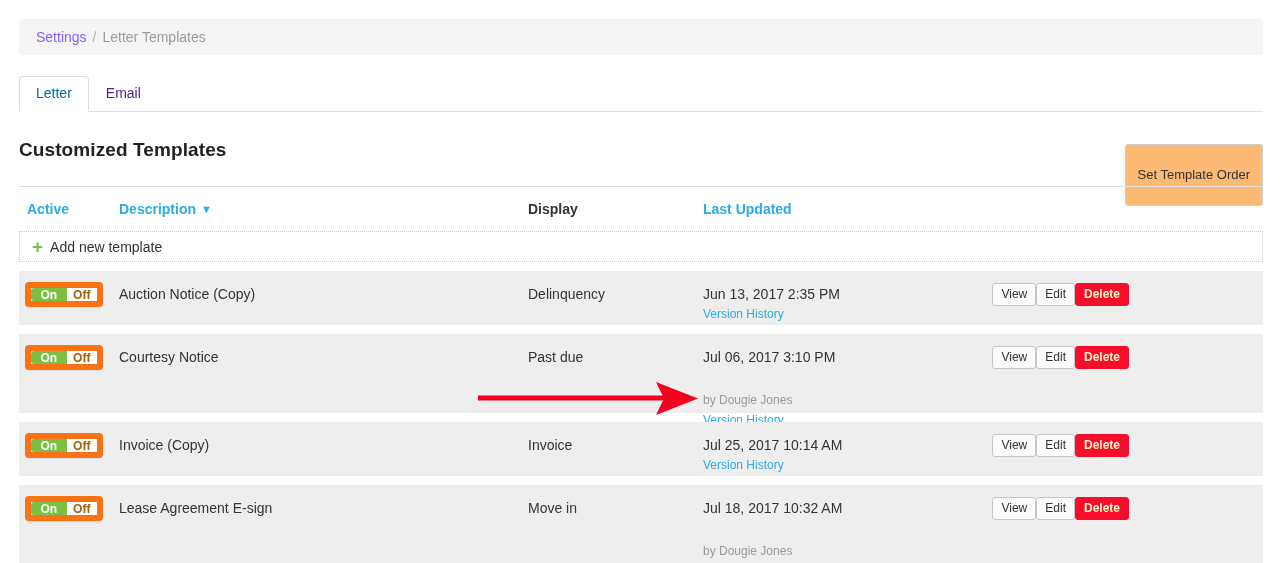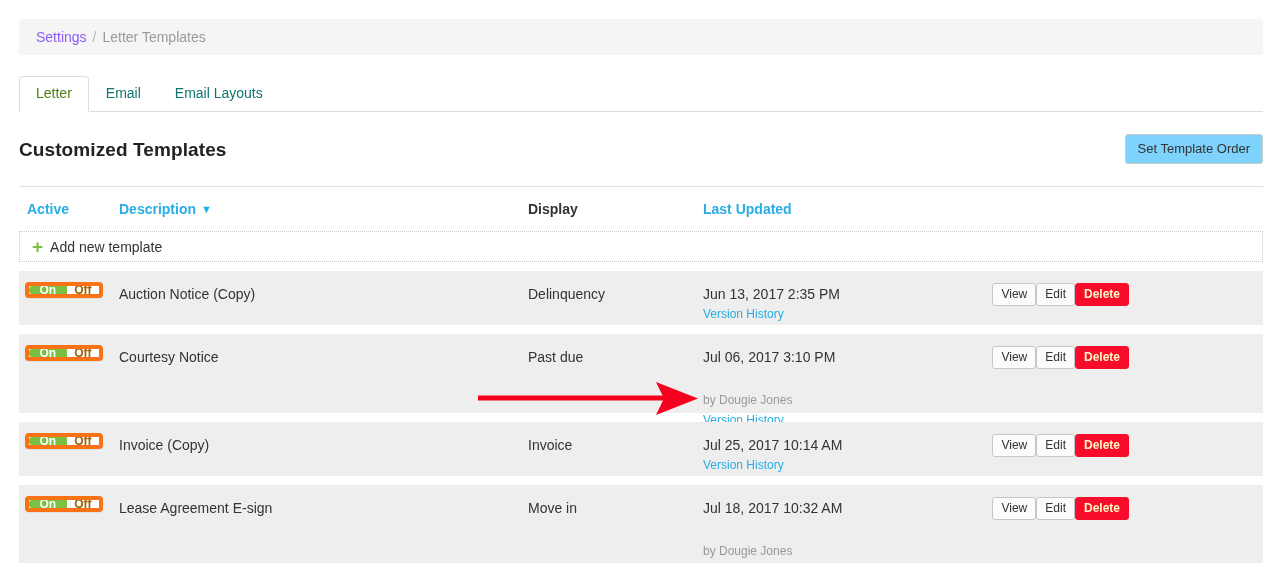--- a/index.html
+++ b/index.html
@@ -55,31 +55,31 @@
     width: 1244px;
     height: 36px;
     border-bottom: 1px solid #dddddd;
     box-sizing: border-box;
     display: flex;
     align-items: flex-end;
   }
   .tab {
     font-size: 14px;
     padding: 8px 16px 9px 16px;
-    color: #0f766e;
+    color: #4c1d95;
     cursor: pointer;
     border: 1px solid transparent;
     border-radius: 4px 4px 0 0;
     line-height: 17px;
     position: relative;
     top: 1px;
     background: transparent;
   }
   .tab.active {
-    color: #4d7c0f;
+    color: #0369a1;
     background: #ffffff;
     border-color: #dddddd;
     border-bottom-color: #ffffff;
   }
 
   
   .title-row {
     position: absolute;
     left: 19px;
     top: 134px;
@@ -90,28 +90,28 @@
     font-size: 19px;
     font-weight: bold;
     color: #222222;
     letter-spacing: 0.1px;
     line-height: 32px;
     margin: 0;
   }
   .btn-order {
     position: absolute;
     right: 0;
-    top: 0;
-    background: #7dd3fc;
+    top: 10px;
+    background: #fdba74;
     border: 1px solid #cccccc;
     border-radius: 3px;
     font-family: "Liberation Sans", sans-serif;
     font-size: 13px;
     color: #333333;
-    padding: 7px 12px;
+    padding: 23px 12px;
     cursor: pointer;
     line-height: 14px;
   }
 
   
   .table {
     position: absolute;
     left: 19px;
     top: 186px;
     width: 1244px;
@@ -174,22 +174,22 @@
     box-sizing: border-box;
   }
   .row-h1 { height: 54px; }
   .row-h2 { height: 79px; }
 
   .toggle {
     position: absolute;
     left: 6px;
     top: 11px;
     width: 78px;
-    height: 16px;
-    border: 4px solid #f97316;
+    height: 25px;
+    border: 6px solid #f97316;
     border-radius: 4px;
     overflow: hidden;
     display: flex;
     background: #ffffff;
     box-shadow: 0 1px 1px rgba(0,0,0,.06);
     cursor: pointer;
     box-sizing: border-box;
   }
   .toggle-on, .toggle-off {
     display: flex;
@@ -287,21 +287,20 @@
 
 <div class="breadcrumb-bar">
   <a class="crumb-link">Settings</a>
   <span class="crumb-sep">/</span>
   <span class="crumb-current">Letter Templates</span>
 </div>
 
 <div class="tabs">
   <div class="tab active">Letter</div>
   <div class="tab">Email</div>
-  <div class="tab">Email Layouts</div>
 </div>
 
 <div class="title-row">
   <h1 class="page-title">Customized Templates</h1>
   <button class="btn-order">Set Template Order</button>
 </div>
 
 <div class="table">
 
   <div class="col-head-row">

